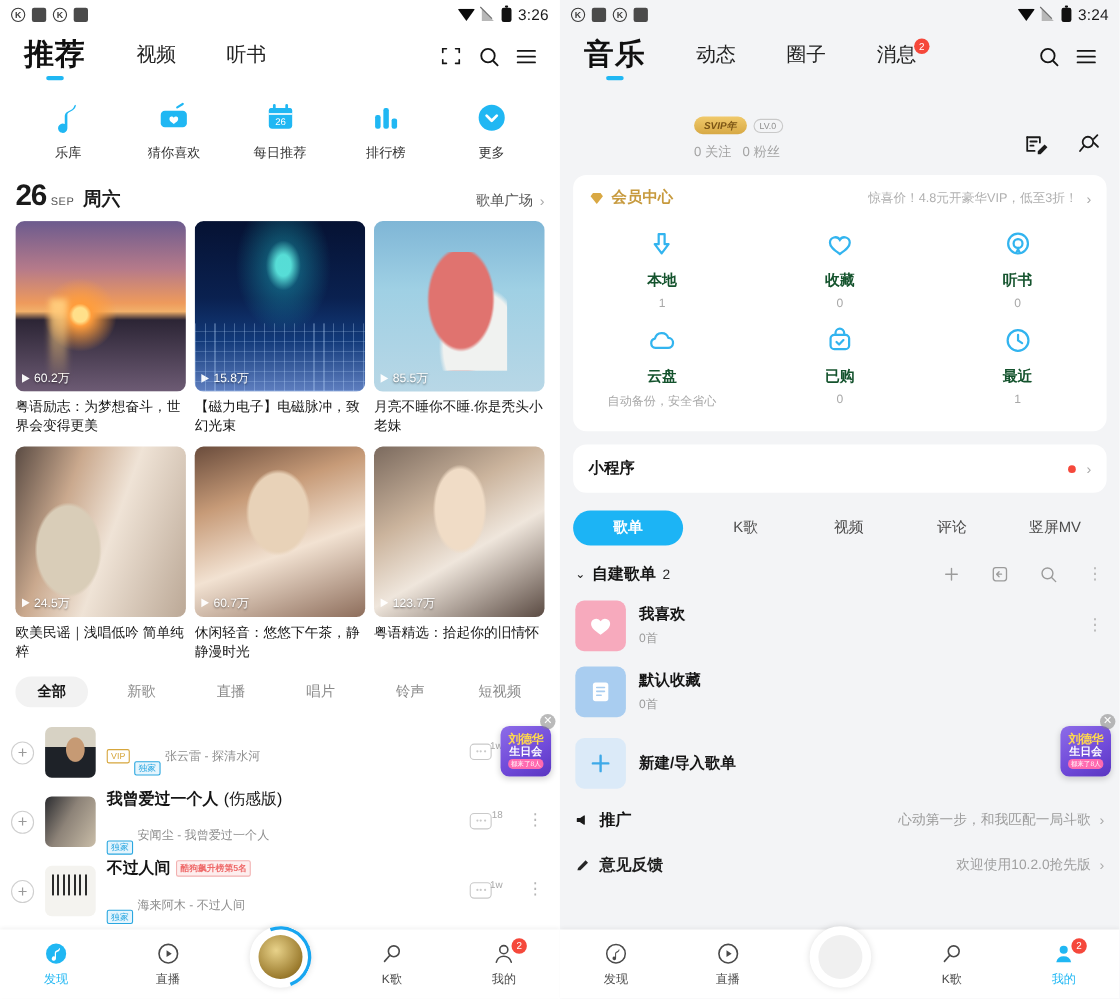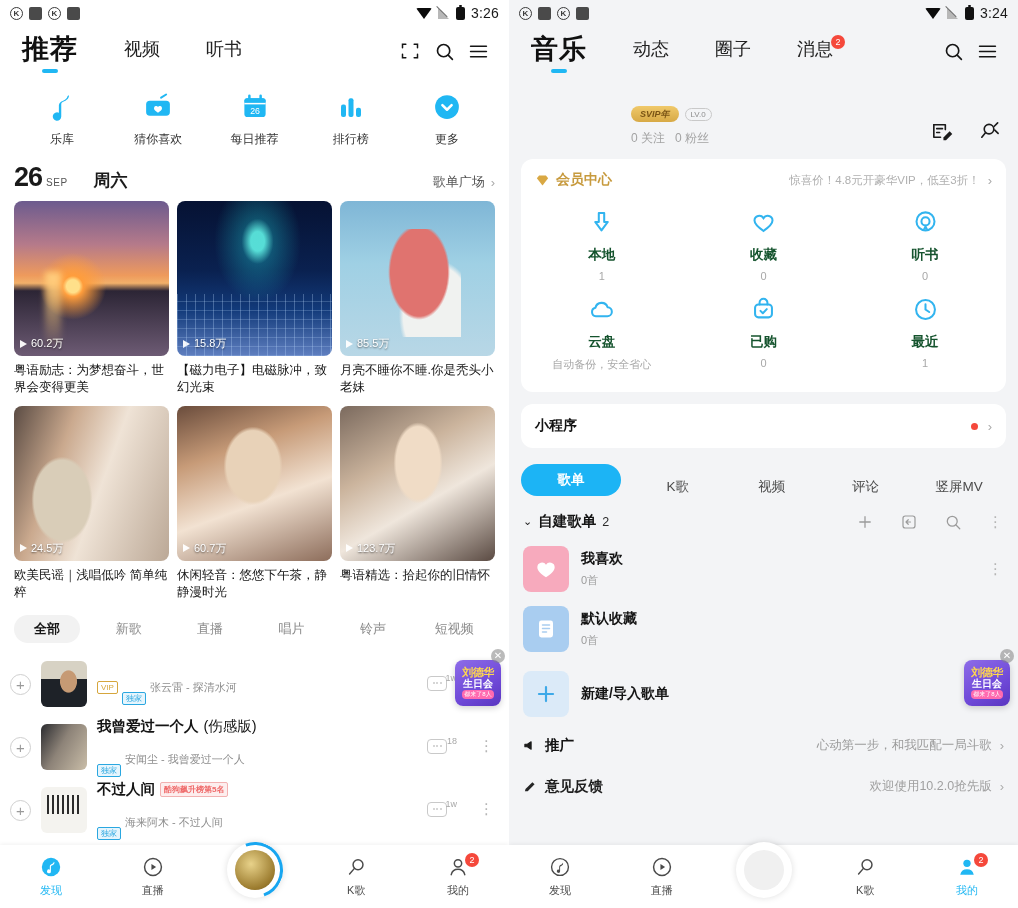--- a/index.html
+++ b/index.html
@@ -75,21 +75,21 @@
   
   .quick { display: flex; padding: 10px 14px 8px; }
   .qi { flex: 1; display: flex; flex-direction: column; align-items: center; gap: 7px; }
   .qi-ic { width: 34px; height: 34px; display:flex; align-items:center; justify-content:center; }
   .qi-lb { font-size: 12px; color: #333; }
 
   
   .daterow { display: flex; align-items: baseline; padding: 6px 14px 8px; }
   .d-num { font-size: 27px; font-weight: bold; color: #1a1a1a; letter-spacing: -1px; }
   .d-mon { font-size: 10px; color: #555; margin-left: 4px; letter-spacing: .5px; }
-  .d-wk { font-size: 17px; font-weight: bold; color: #1a1a1a; margin-left: 26px; }
+  .d-wk { font-size: 17px; font-weight: bold; color: #1a1a1a; margin-left: 8px; }
   .d-more { margin-left: auto; font-size: 13px; color: #555; display:flex; align-items:center; gap:6px;}
   .chev { color: #aaa; font-size: 13px; }
 
   
   .cards { display: flex; gap: 8px; padding: 0 14px; }
   .card { width: 155px; }
   .card-img {
     width: 155px; height: 155px; border-radius: 8px; position: relative; overflow: hidden;
     background: #ccc;
   }
@@ -245,21 +245,21 @@
   .g-ct { font-size: 11px; color: #a8a8a8; margin-top: 6px; }
 
   .mini {
     background: #fff; border-radius: 12px; margin: 0 12px 14px; height: 44px;
     display: flex; align-items: center; padding: 0 14px;
   }
   .mini-t { font-size: 14px; font-weight: bold; color: #141414; }
   .mini-r { margin-left: auto; display:flex; align-items:center; gap:10px; }
   .reddot { width: 7px; height: 7px; border-radius: 50%; background: #f5483b; }
 
-  .rtabs { display: flex; align-items: flex-end; padding: 2px 12px 12px; }
+  .rtabs { display: flex; align-items: center; padding: 2px 12px 12px; }
   .rtab { flex: 1; text-align: center; font-size: 13.5px; color: #4b4b4b; }
   .rtab.active {
     flex: 0 0 100px; background: #1cb4f5; color: #fff; font-weight: bold;
     border-radius: 16px; padding: 7px 0; margin-right: 10px;
   }
   .sec-head { display: flex; align-items: center; padding: 4px 14px 8px; }
   .sec-caret { color: #1c1c1c; font-size: 11px; margin-right: 6px; }
   .sec-title { font-size: 14.5px; font-weight: bold; color: #141414; }
   .sec-n { font-size: 12.5px; color: #2a2a2a; margin-left: 6px; }
   .sec-acts { margin-left: auto; display: flex; align-items: center; gap: 26px; color: #9b9b9b; }

